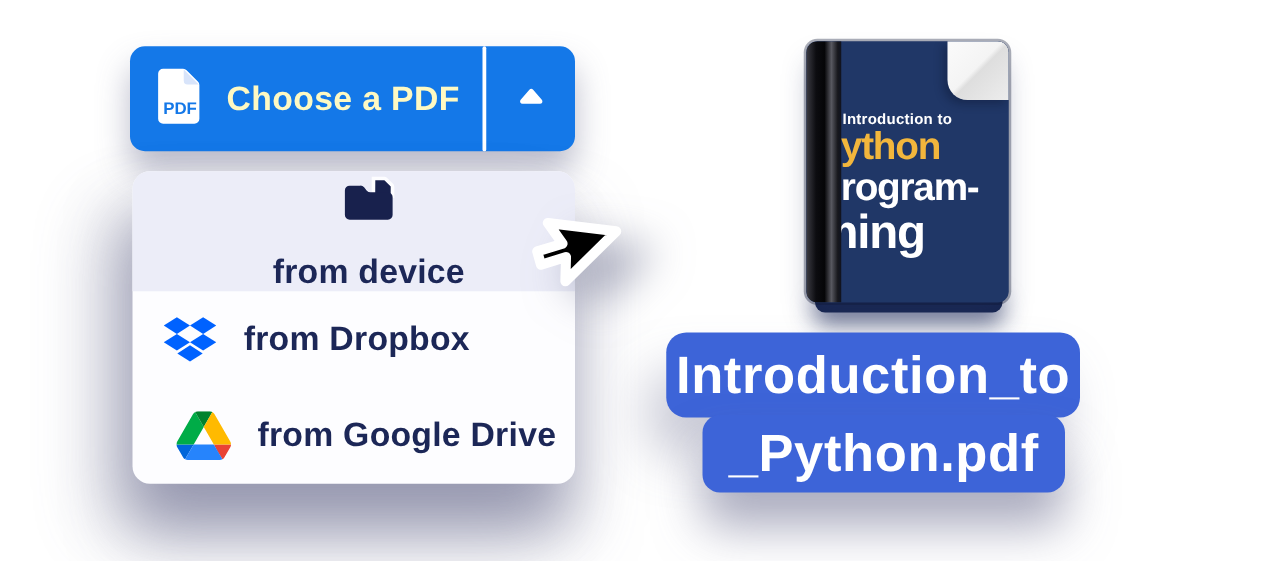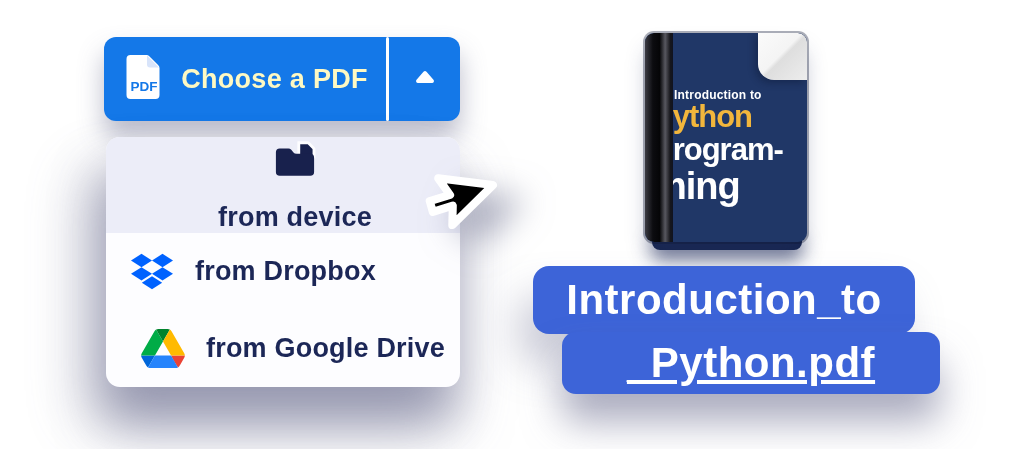--- a/index.html
+++ b/index.html
@@ -60,24 +60,24 @@
     position:absolute;left:29px;top:55px;z-index:1;color:#fff;font-size:12px;font-weight:700;
     letter-spacing:.2px;white-space:nowrap;text-align:right;
   }
   .book-title{position:absolute;left:8px;top:67px;z-index:1;font-weight:700;letter-spacing:-1px;white-space:nowrap;}
   .bt-1{color:#F2B63C;font-size:31px;line-height:34px;}
   .bt-2{color:#ffffff;font-size:31px;line-height:32px;}
   .bt-3{color:#ffffff;font-size:38px;line-height:40px;}
   
   .flabel{position:absolute;background:#3D64D8;color:#fff;display:flex;align-items:center;justify-content:center;
     font-size:42px;font-weight:700;letter-spacing:.5px;}
-  .flabel-1{left:533px;top:266px;width:382px;height:68px;border-radius:16px;
+  .flabel-1{left:533px;top:266px;width:331px;height:68px;border-radius:16px;
     box-shadow:-14px 30px 40px rgba(104,106,140,.35);}
-  .flabel-2{left:562px;top:332px;width:378px;height:62px;border-radius:14px;
-    box-shadow:0 28px 38px rgba(104,106,140,.55);text-decoration:underline;}
+  .flabel-2{left:562px;top:332px;width:290px;height:62px;border-radius:14px;
+    box-shadow:0 28px 38px rgba(104,106,140,.55);}
 </style>
 </head>
 <body>
 
 <div class="stage">
 
   <div class="choose-btn">
     <div class="btn-main">
       <span>
         <svg width="41" height="48" viewBox="0 0 40 48">

